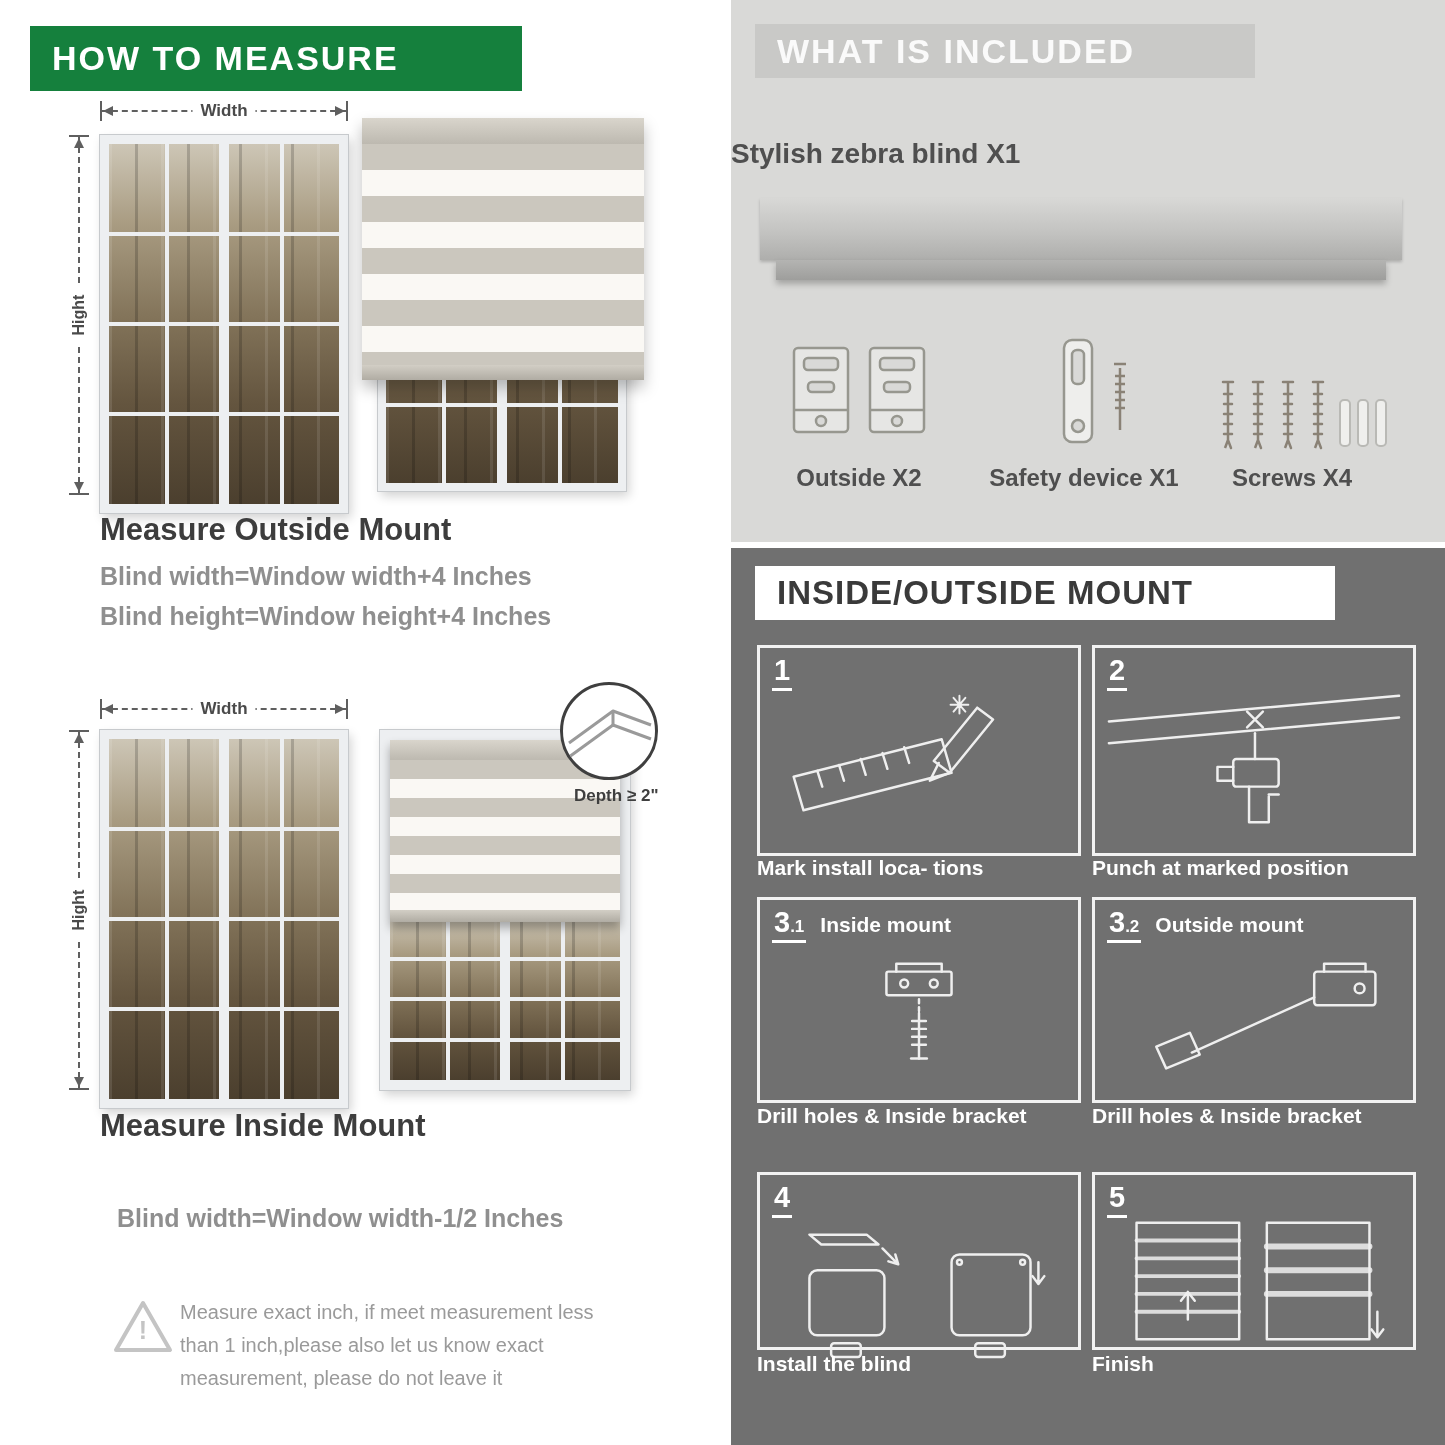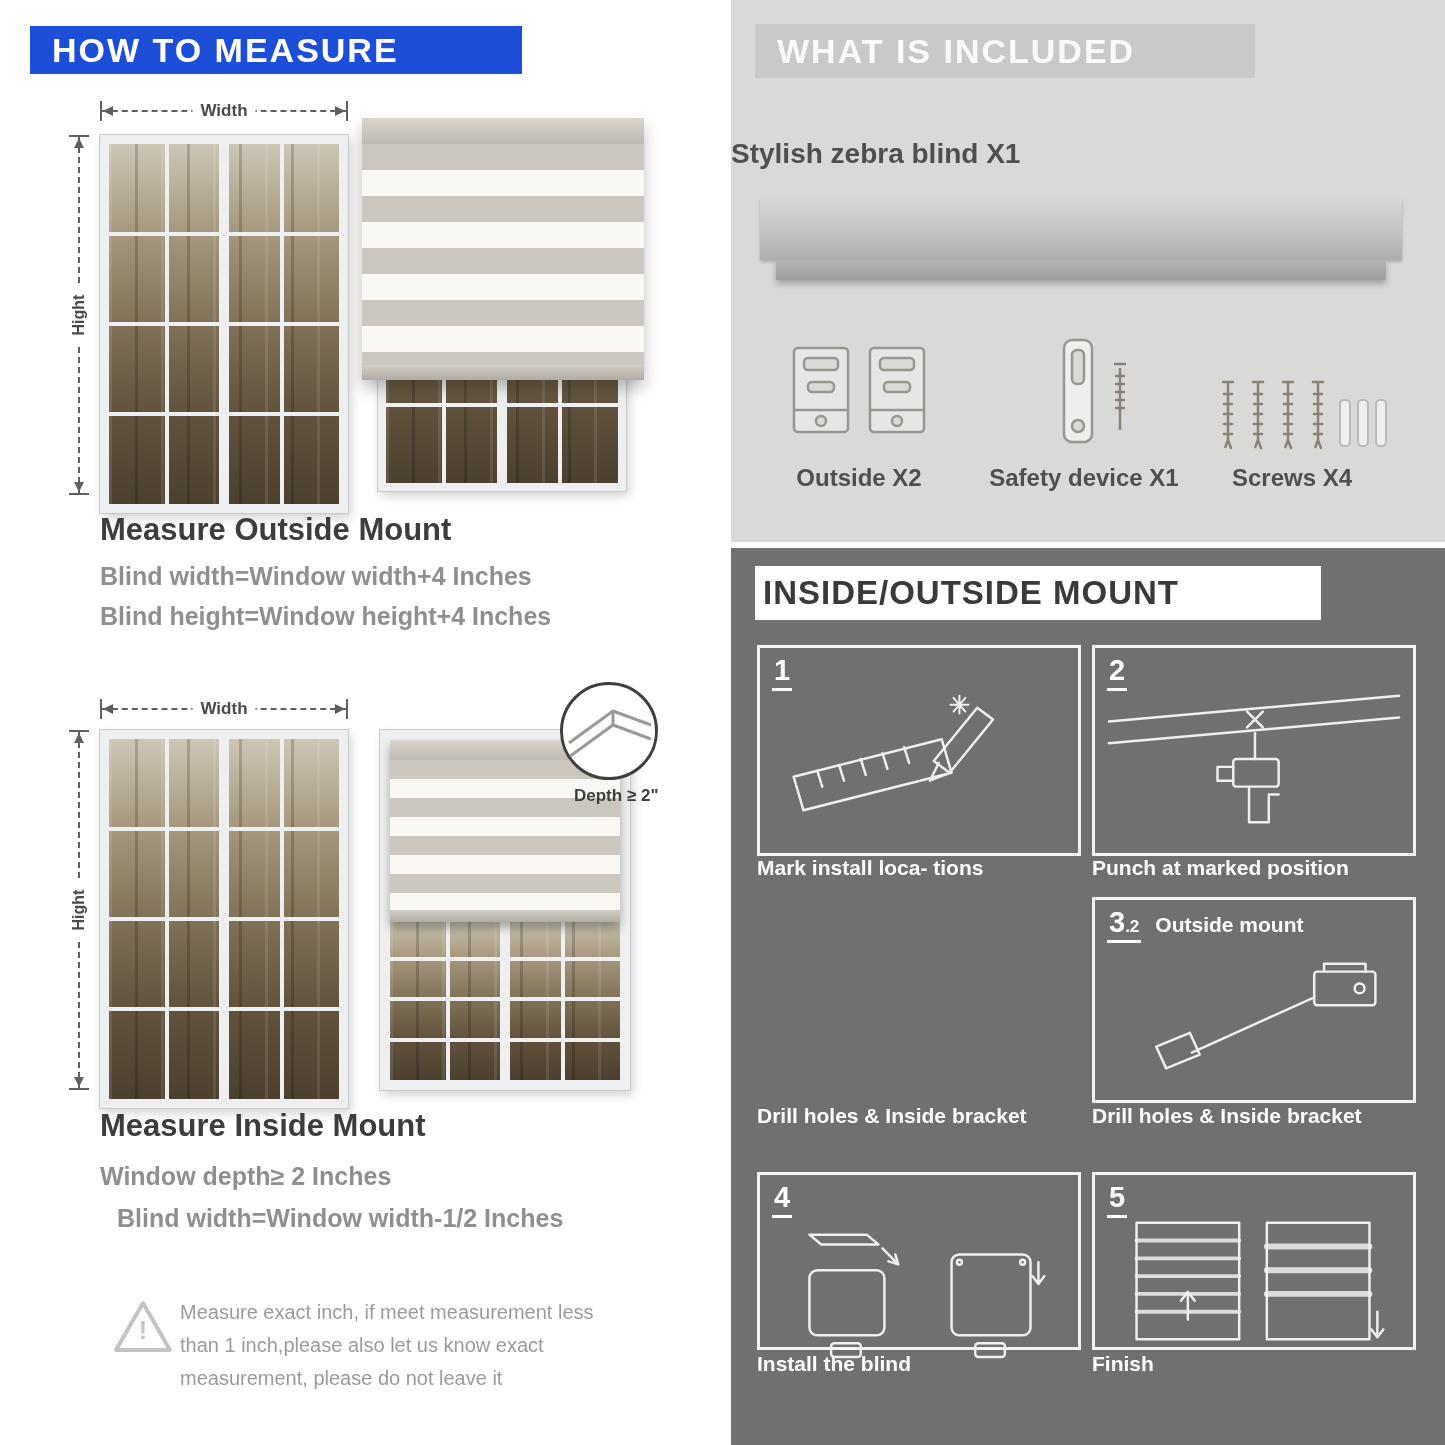--- a/index.html
+++ b/index.html
@@ -2,23 +2,23 @@
 <html><head>
 <meta charset="utf-8">
 <style>
   html,body{margin:0;padding:0;background:#fff;}
   .canvas{position:relative;width:1445px;height:1445px;background:#fff;overflow:hidden;
           font-family:"Liberation Sans",sans-serif;}
   .abs{position:absolute;}
 
   
   .banner{position:absolute;display:flex;align-items:center;font-weight:bold;letter-spacing:2px;}
-  .banner-htm{left:30px;top:26px;width:470px;height:48px;background:#1d4ed8;color:#fff;font-size:34px;padding-left:22px;}
+  .banner-htm{left:30px;top:26px;width:470px;height:65px;background:#15803d;color:#fff;font-size:34px;padding-left:22px;}
   .banner-wii{left:755px;top:24px;width:478px;height:54px;background:#c9c9c7;color:#fafafa;font-size:34px;padding-left:22px;}
-  .banner-iom{left:755px;top:566px;width:558px;height:54px;background:#fff;color:#3a3a3a;font-size:33px;padding-left:8px;letter-spacing:1px;}
+  .banner-iom{left:755px;top:566px;width:558px;height:54px;background:#fff;color:#3a3a3a;font-size:33px;padding-left:22px;letter-spacing:1px;}
   .h-dark{position:absolute;font-weight:bold;color:#3d3d3d;font-size:31px;}
   .line-gray{position:absolute;font-weight:bold;color:#8f8f8f;font-size:25px;}
 
   
   .light-section{left:731px;top:0;width:714px;height:542px;background:#d9d9d7;}
   .dark-section{left:731px;top:548px;width:714px;height:897px;background:#707070;}
 
   
   .window{position:absolute;border:9px solid #edeff1;outline:1px solid #c7cacd;box-shadow:3px 5px 10px rgba(0,0,0,0.18);}
   .photo{position:absolute;inset:0;
@@ -165,21 +165,20 @@
       <g fill="none" stroke="#9a9a9a" stroke-width="3" stroke-linejoin="round">
         <path d="M6 58 L50 26 L88 40"></path>
         <path d="M6 72 L50 40 L88 54"></path>
         <path d="M50 26 V40"></path>
       </g>
     </svg>
   </div>
   <div class="depth-label">Depth ≥ 2"</div>
 
   <div class="h-dark" style="left:100px;top:1108px;">Measure Inside Mount</div>
-  <div class="line-gray" style="left:100px;top:1162px;">Window depth≥ 2 Inches</div>
   <div class="line-gray" style="left:100px;top:1204px;margin-left:17px;">Blind width=Window width-1/2 Inches</div>
 
   <div class="warn-mark">
     <svg viewBox="0 0 62 58" style="position:absolute;inset:0;">
       <path d="M31 5 L58 52 H4 Z" fill="none" stroke="#c4c4c4" stroke-width="4" stroke-linejoin="round"></path>
     </svg>
     <span>!</span>
   </div>
   <div class="warn-text">Measure exact inch, if meet measurement less than 1 inch,please also let us know exact measurement, please do not leave it</div>
 
@@ -285,20 +284,38 @@
         <path d="M156 52 v26"></path>
         <rect x="134" y="78" width="46" height="28" rx="3"></rect>
         <path d="M134 86 h-16 v14 h16"></path>
         <path d="M150 106 v36 h20 v-26"></path>
         <path d="M170 114 h10"></path>
       </g>
     </svg>
   </div>
   <div class="step-caption" style="left:1092px;top:856px;">Punch at  marked position</div>
 
+  <div class="step-panel" style="left:757px;top:897px;width:318px;height:200px;">
+    <div class="step-head">
+      <span class="step-num"><span>3</span><span class="sub">.1</span></span>
+      <span class="step-title">Inside mount</span>
+    </div>
+    <svg class="step-svg" style="top:44px;" viewBox="0 0 310 150" preserveAspectRatio="xMidYMid meet">
+      <g stroke="#efefef" stroke-width="2.5" fill="none" stroke-linecap="round" stroke-linejoin="round">
+        <rect x="122" y="28" width="66" height="24" rx="2"></rect>
+        <path d="M132 28 v-8 h46 v8"></path>
+        <circle cx="140" cy="40" r="4"></circle>
+        <circle cx="170" cy="40" r="4"></circle>
+        <path d="M155 56 v14" stroke-dasharray="4 4"></path>
+        <path d="M155 70 v46"></path>
+        <path d="M148 78 h14 M148 86 h14 M148 94 h14 M148 102 h14"></path>
+        <path d="M147 116 h16"></path>
+      </g>
+    </svg>
+  </div>
   <div class="step-caption" style="left:757px;top:1104px;">Drill holes &amp;  Inside bracket</div>
 
   <div class="step-panel" style="left:1092px;top:897px;width:318px;height:200px;">
     <div class="step-head">
       <span class="step-num"><span>3</span><span class="sub">.2</span></span>
       <span class="step-title">Outside mount</span>
     </div>
     <svg class="step-svg" style="top:44px;" viewBox="0 0 310 150" preserveAspectRatio="xMidYMid meet">
       <g stroke="#efefef" stroke-width="2.5" fill="none" stroke-linecap="round" stroke-linejoin="round">
         <rect x="216" y="28" width="62" height="34" rx="3"></rect>

